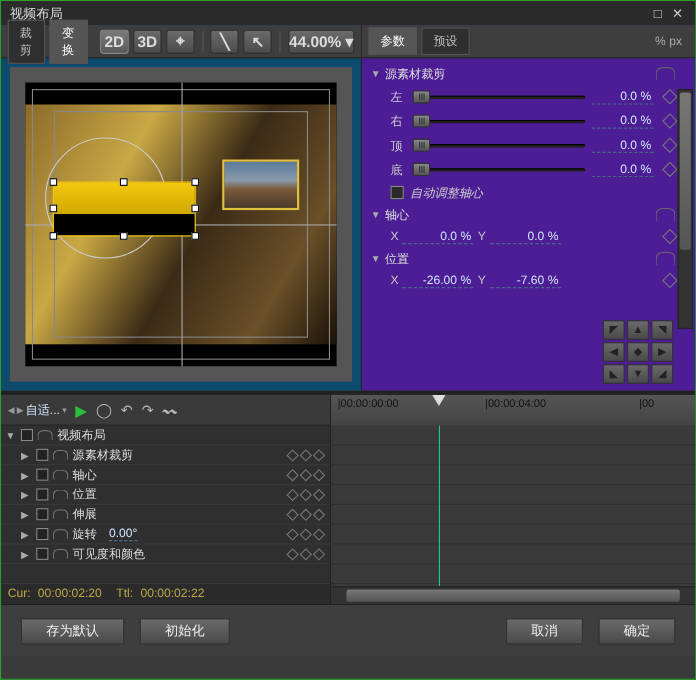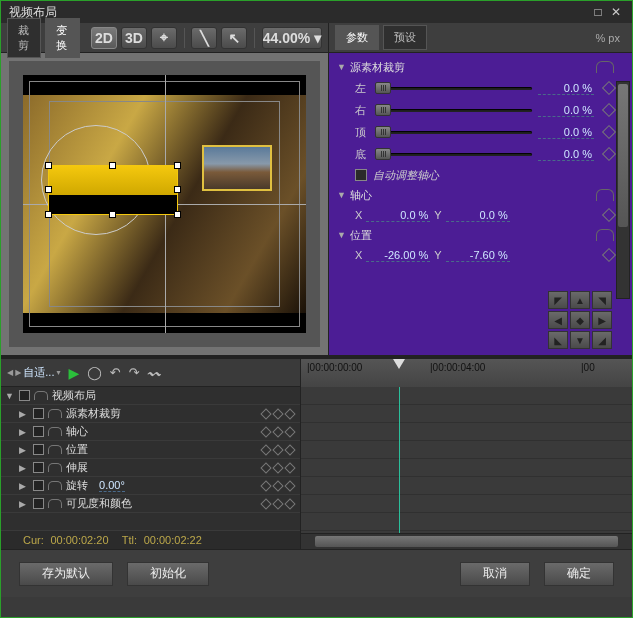--- a/index.html
+++ b/index.html
@@ -1,21 +1,21 @@
 <!DOCTYPE html>
 <html><head>
 <meta charset="utf-8">
 <style>
   * { box-sizing: border-box; margin: 0; padding: 0; font-family: "Microsoft YaHei", sans-serif; }
   body { background: #3a3a3a; color: #ccc; font-size: 11px; width: 633px; height: 618px; overflow: hidden; border: 1px solid #2aa02a; }
   .titlebar { height: 22px; background: #2b2b2b; display: flex; align-items: center; padding: 0 8px; color: #ddd; font-size: 12px; }
   .titlebar .spacer { flex: 1; }
   .titlebar .win-btn { width: 16px; height: 14px; display: inline-flex; align-items: center; justify-content: center; margin-left: 2px; color: #ccc; }
   .main-wrap { display: flex; height: 332px; }
-  .left-side { width: 328px; background: #737373; border-right: 1px solid #222; display: flex; flex-direction: column; }
+  .left-side { width: 328px; background: #0c4a6e; border-right: 1px solid #222; display: flex; flex-direction: column; }
   .right-side { flex: 1; background: #4c1d95; display: flex; flex-direction: column; }
   .tool-row { height: 30px; background: #3e3e3e; display: flex; align-items: center; padding: 0 6px; gap: 4px; border-bottom: 1px solid #222; }
   .tab { padding: 4px 10px; background: #2f2f2f; color: #bbb; border: 1px solid #555; font-size: 11px; }
   .tab.active { background: #555; color: #fff; }
   .tbtn { height: 22px; min-width: 26px; background: linear-gradient(#6b6b6b,#4b4b4b); border: 1px solid #333; border-radius: 3px; display: inline-flex; align-items: center; justify-content: center; color: #ddd; font-size: 14px; font-weight: bold; padding: 0 4px; }
   .tbtn.sel { background: linear-gradient(#7a7a7a,#595959); border-color: #888; }
   .sep { width: 1px; height: 20px; background: #555; margin: 0 3px; }
   .preview { flex: 1; margin: 8px; background: #555; position: relative; overflow: hidden; }
   .preview-inner { position: absolute; inset: 14px 14px 14px 14px; background: #000; }
   .video-frame { position: absolute; left: 0; top: 20px; right: 0; bottom: 20px; background: linear-gradient(120deg,#8b6a2a,#c9a845 30%,#3b2a16 55%,#6b5028 80%,#1a1108); }
@@ -61,21 +61,21 @@
   .bl-toolbar .arrow { font-size: 8px; color: #999; }
   .play { color: #2bbf3b; font-size: 14px; }
   .icon-g { color: #bbb; font-size: 13px; }
   .tree { flex: 1; background: #2f2f2f; overflow: hidden; }
   .trow { height: 18px; display: flex; align-items: center; border-bottom: 1px solid #3a3a3a; padding-left: 4px; gap: 4px; color: #ddd; }
   .trow .exp { width: 10px; color: #aaa; font-size: 9px; }
   .trow .box { width: 11px; height: 11px; border: 1px solid #888; background: #222; }
   .trow .rsti { width: 14px; height: 9px; border: 1px solid #777; border-radius: 5px 5px 0 0; border-bottom: none; }
   .trow .diamonds { margin-left: auto; margin-right: 6px; color: #888; font-size: 12px; letter-spacing: 2px; display: flex; }
   .trow .diamonds span { width: 8px; height: 8px; border: 1px solid #777; transform: rotate(45deg); margin-left: 4px; }
-  .statusline { height: 18px; background: #2b2b2b; color: #bca84a; padding-left: 22px; display: flex; align-items: center; font-family: monospace; font-size: 11px; }
+  .statusline { height: 18px; background: #2b2b2b; color: #bca84a; padding-left: 6px; display: flex; align-items: center; font-family: monospace; font-size: 11px; }
   .timeline-ruler { height: 28px; background: linear-gradient(#555,#444); position: relative; color: #222; font-family: monospace; font-size: 10px; }
   .timeline-ruler .lbl { position: absolute; top: 3px; color: #111; }
   .playhead { position: absolute; left: 98px; top: 0; bottom: 0; width: 0; }
   .playhead::before { content: ""; position: absolute; left: -6px; top: 0; border-left: 6px solid transparent; border-right: 6px solid transparent; border-top: 10px solid #ddd; }
   .tl-body { flex: 1; background: #3a3a3a; position: relative; }
   .tl-row { height: 18px; border-bottom: 1px solid #303030; }
   .tl-cursor { position: absolute; left: 98px; top: 0; bottom: 0; width: 1px; background: #2bbf9b; }
   .tl-scroll { height: 16px; background: #333; border-top: 1px solid #222; position: relative; }
   .tl-scroll .thumbbar { position: absolute; left: 14px; right: 14px; top: 2px; bottom: 2px; background: linear-gradient(#777,#555); border-radius: 2px; }
   .footer { height: 48px; background: #3e3e3e; display: flex; align-items: center; padding: 0 18px; gap: 14px; border-top: 1px solid #222; }
@@ -320,21 +320,21 @@
     </div>
     <div class="statusline">
       <span>Cur:</span>&nbsp;<span>00:00:02:20</span>&nbsp;&nbsp;
       <span>Ttl:</span>&nbsp;<span>00:00:02:22</span>
     </div>
   </div>
 
   <div class="bot-right">
     <div class="timeline-ruler">
       <span class="lbl" style="left:6px">|00:00:00:00</span>
-      <span class="lbl" style="left:129px">|00:00:04:00</span>
+      <span class="lbl" style="left:140px">|00:00:04:00</span>
       <span class="lbl" style="left:280px">|00</span>
       <div class="playhead"></div>
     </div>
     <div class="tl-body">
       <div class="tl-row"></div>
         <div class="tl-row"></div>
         <div class="tl-row"></div>
       <div class="tl-row"></div>
         <div class="tl-row"></div>
         <div class="tl-row"></div>

